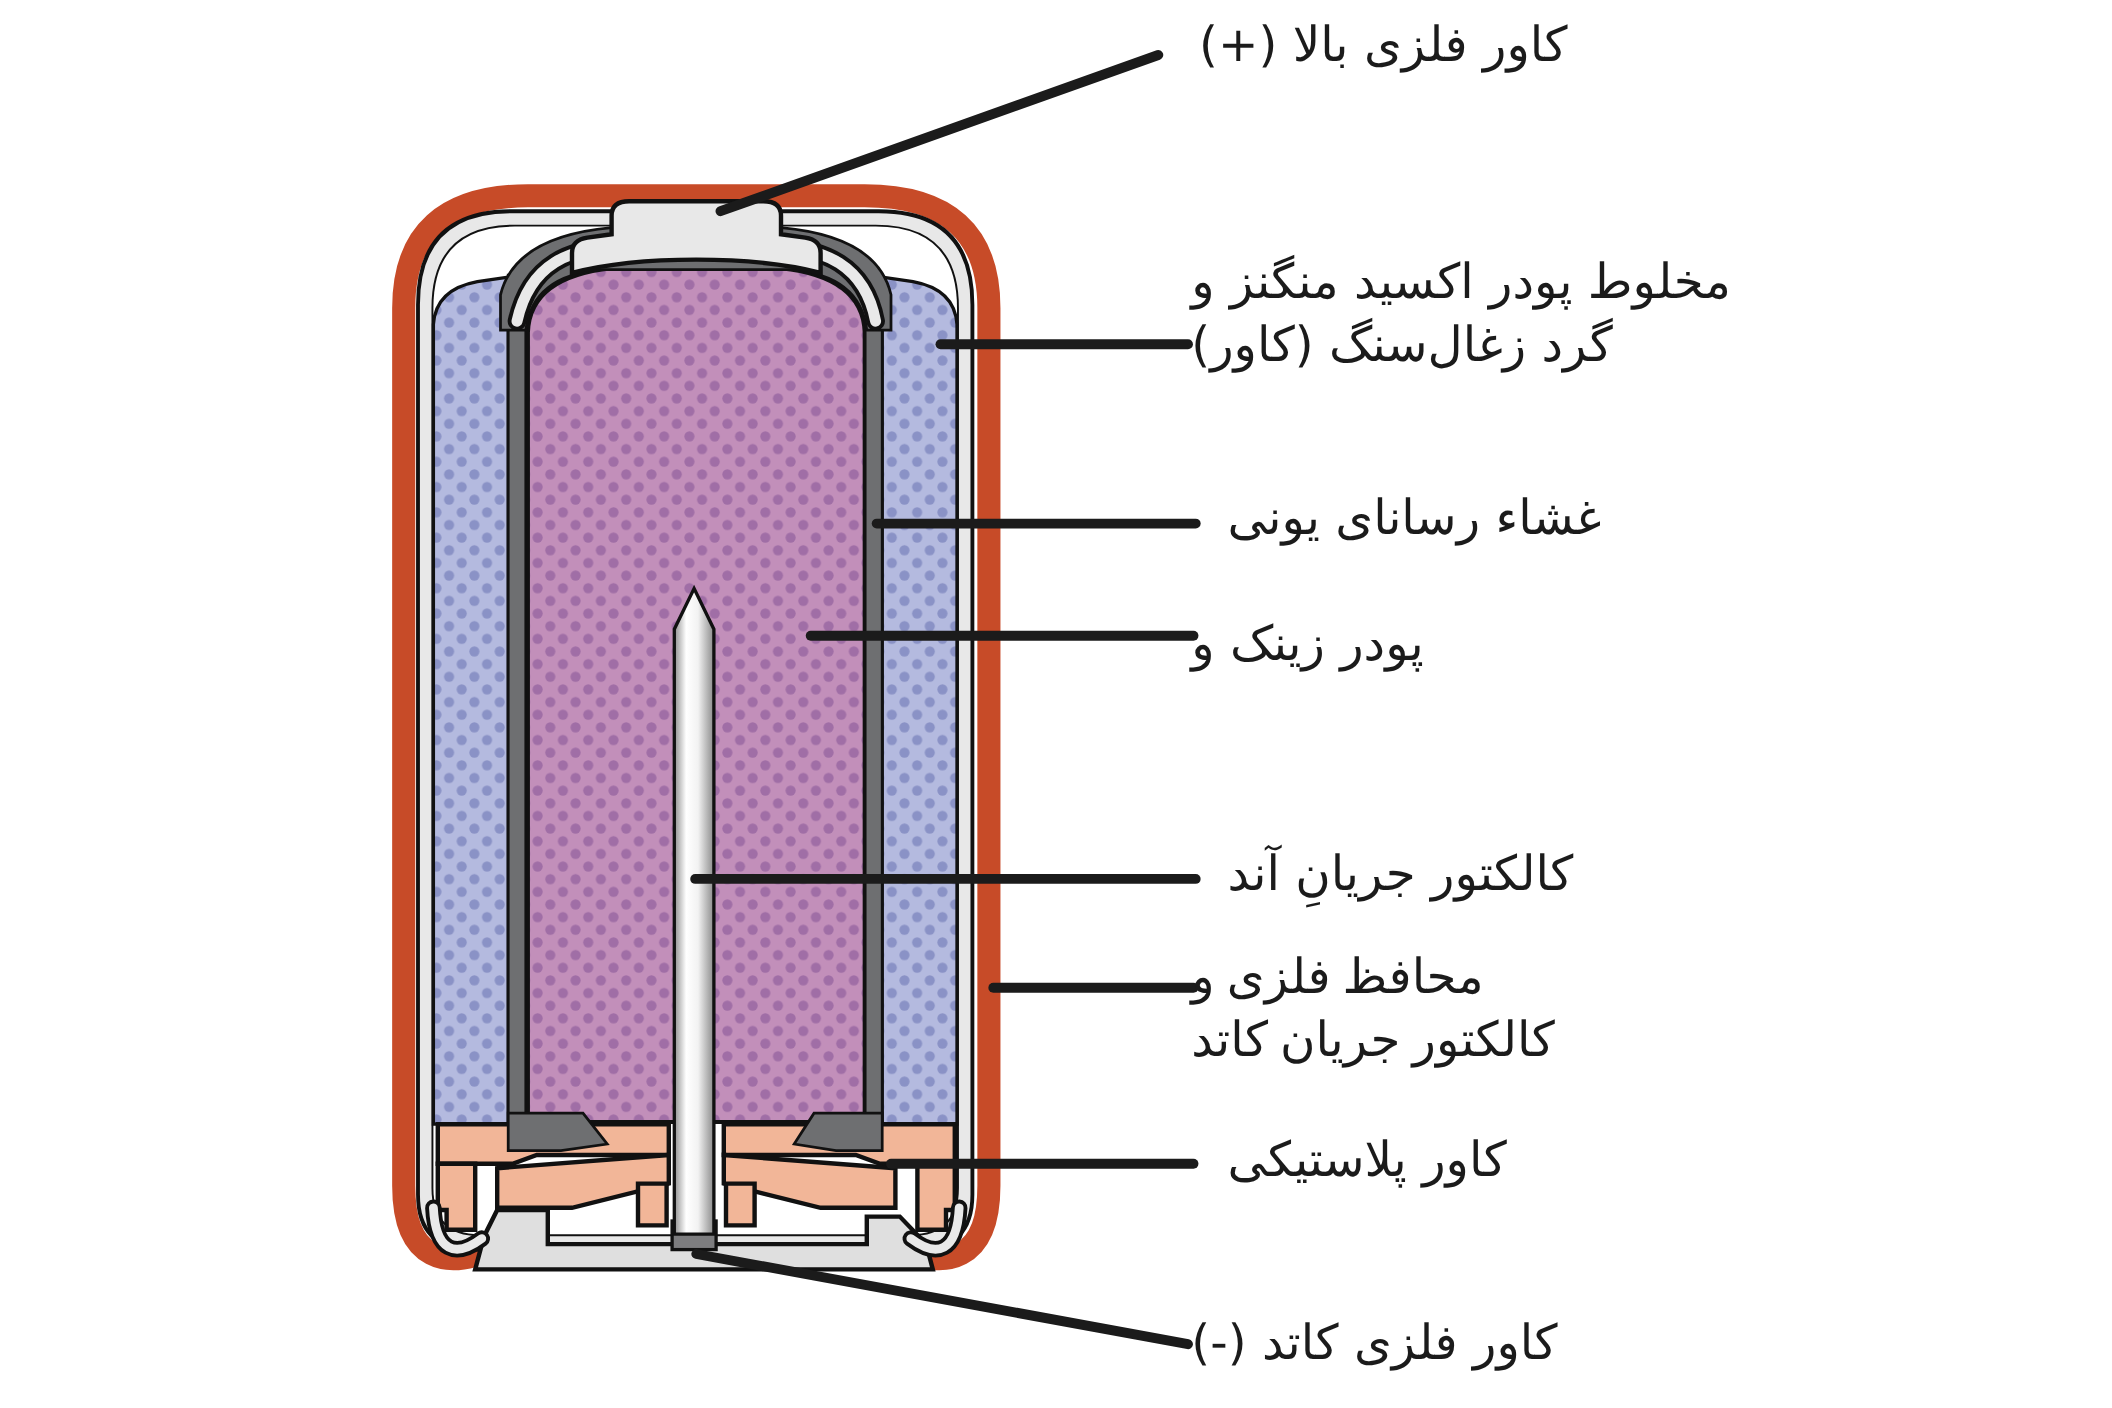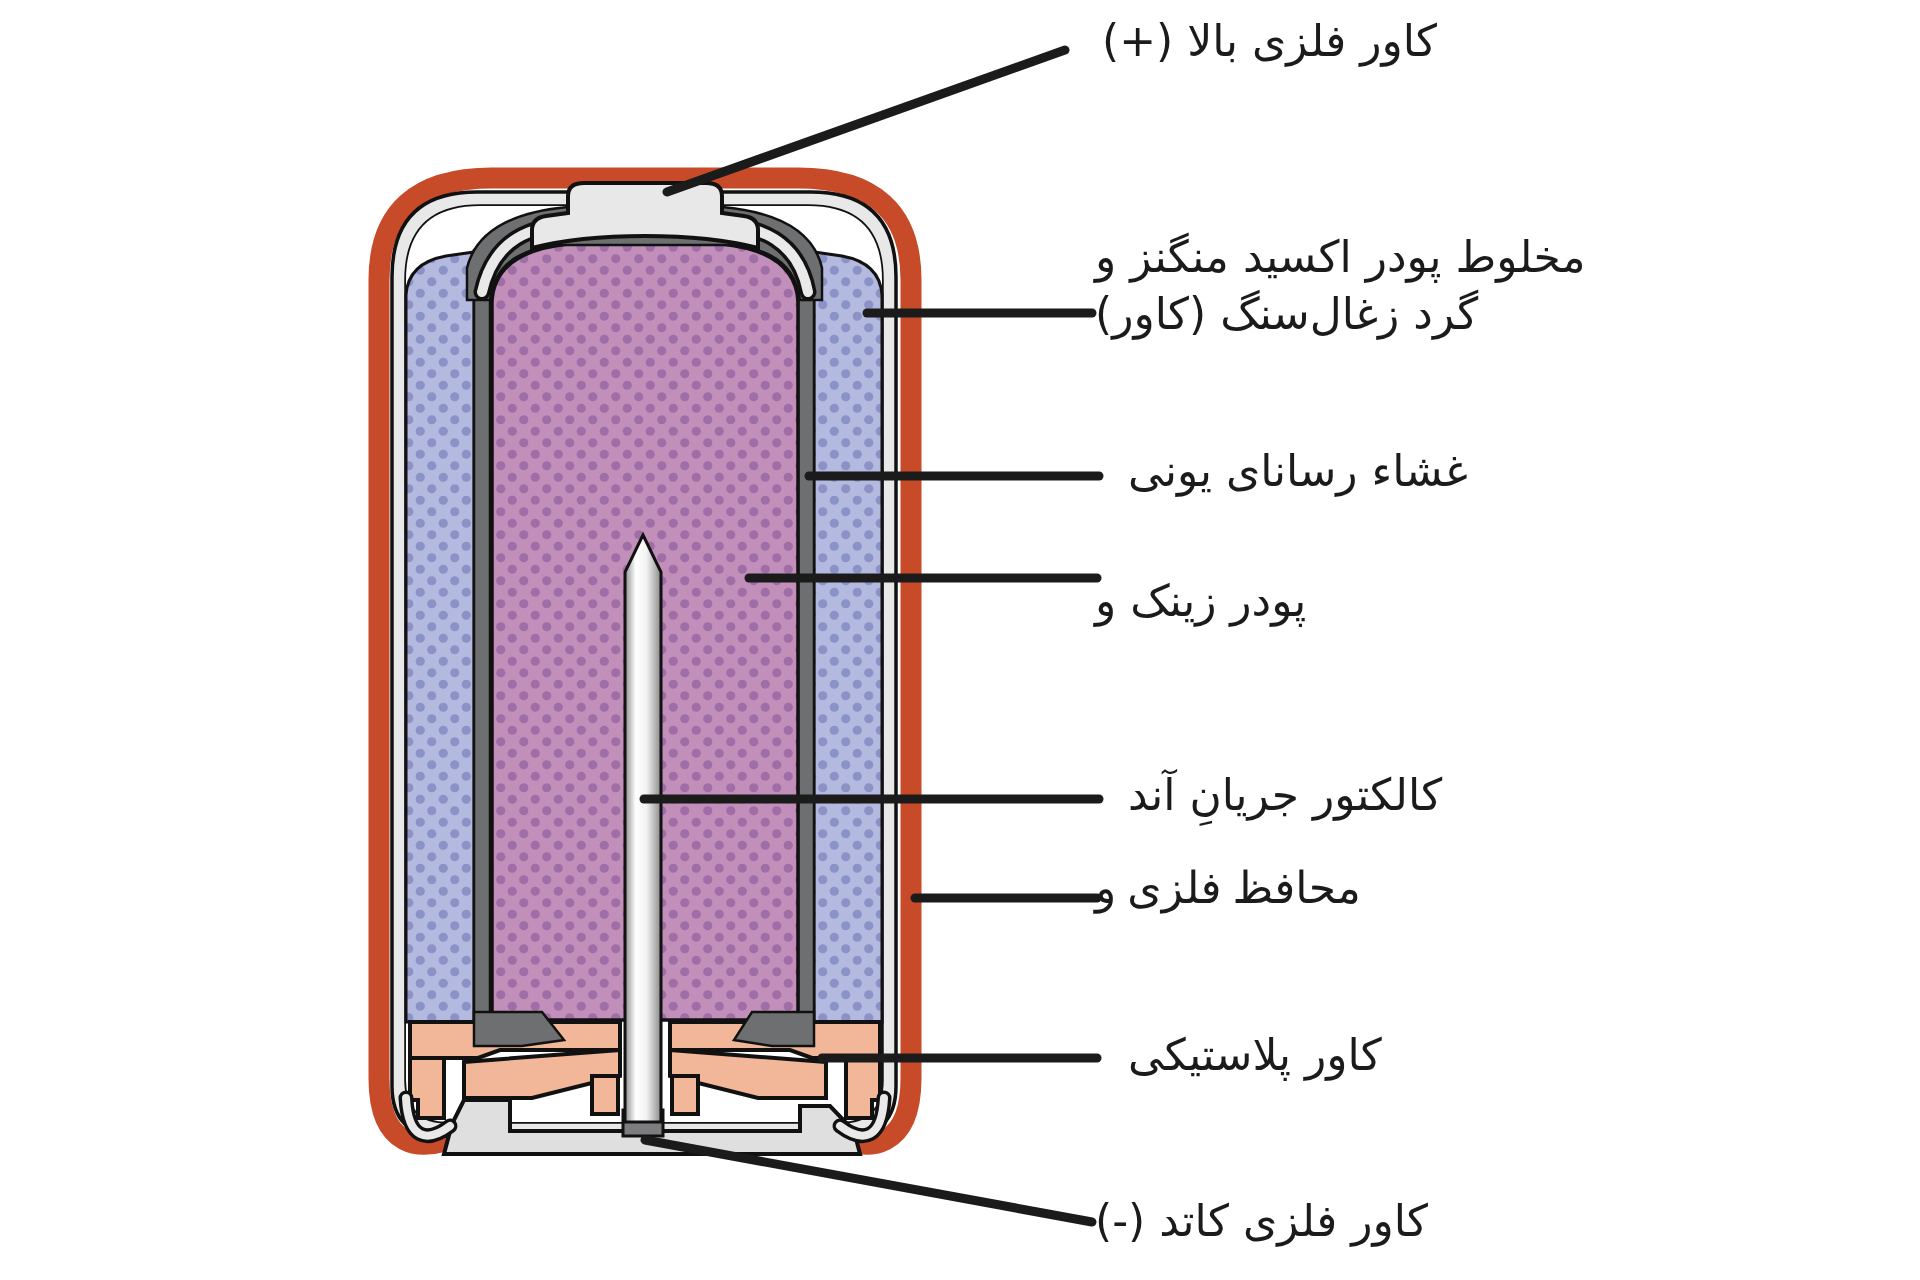--- a/index.html
+++ b/index.html
@@ -2,21 +2,20 @@
 <html><head>
 <meta charset="utf-8">
 <style>
   html,body{margin:0;padding:0;background:#ffffff;}
   .stage{
     position:relative;
     width:1776px;height:1280px;
     background:#ffffff;
     overflow:hidden;
     font-family:"DejaVu Sans", sans-serif;
-    margin-left:12px;
   }
   .stage svg{position:absolute;left:0;top:0;}
   .lbl{
     position:absolute;
     direction:rtl;
     text-align:left;
     white-space:nowrap;
     color:#1b1b1b;
     font-size:44px;
     line-height:57px;
@@ -114,30 +113,31 @@
 
   <div class="lbl" style="left:1083px; top:228px;">
     <span class="ln">مخلوط پودر اکسید منگنز و</span>
     <span class="ln">گرد زغال‌سنگ (کاور)</span>
   </div>
 
   <div class="lbl" style="left:1116px; top:442px;">
     <span class="ln">غشاء رسانای یونی</span>
   </div>
 
-  <div class="lbl" style="left:1083px; top:572px;">
+  <div class="lbl" style="left:1083px; top:557px;">
     <span class="ln">پودر زینک و</span>
   </div>
 
   <div class="lbl" style="left:1116px; top:766px;">
     <span class="ln">کالکتور جریانِ آند</span>
   </div>
 
   <div class="lbl" style="left:1083px; top:860px;font-family:Liberation Serif, serif;">
     <span class="ln">محافظ فلزی و</span>
+    <span class="ln">کالکتور جریان کاتد</span>
   </div>
 
   <div class="lbl" style="left:1116px; top:1026px;text-align:right;">
     <span class="ln">کاور پلاستیکی</span>
   </div>
 
   <div class="lbl" style="left:1083px; top:1192px;">
     <span class="ln">کاور فلزی کاتد (-)</span>
   </div>
 

